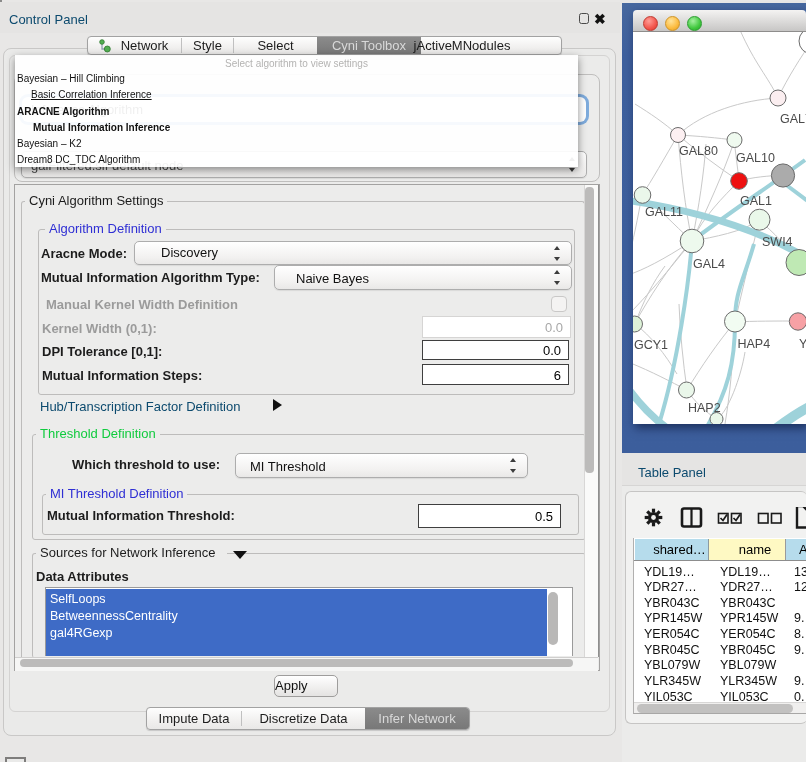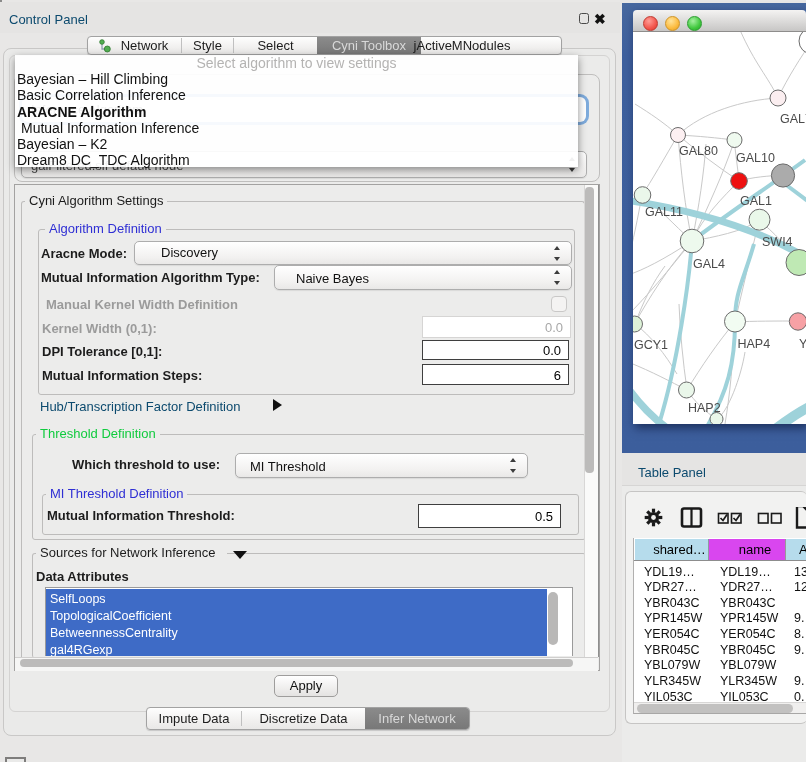--- a/index.html
+++ b/index.html
@@ -121,50 +121,49 @@
   </div>
 
 <div class="group" style="left:32px;top:553px;width:552px;height:104px;border-bottom:none;"></div>
 <div class="gtitle" style="left:36px;top:546px;color:#1c1c1c;">Sources for Network Inference &nbsp;</div>
 <div class="abs" style="left:233px;top:551px;width:0;height:0;border:7px solid transparent;border-top:8px solid #111;"></div>
 <div class="abs b13" style="left:36px;top:569px;">Data Attributes</div>
 
 <div class="abs" style="left:45px;top:587px;width:526px;height:68px;border:1px solid #9a9a9a;border-bottom:none;background:#fff;overflow:hidden;">
   <div class="abs" style="left:0;top:1px;width:501px;height:68px;background:#3e6bc6;color:#fff;font-size:12.5px;">
     <div style="padding:3px 0 0 4px;height:14px;">SelfLoops</div>
-    <div style="padding:3px 0 0 4px;height:14px;">TopologicalCoefficient</div>
     <div style="padding:3px 0 0 4px;height:14px;">BetweennessCentrality</div>
     <div style="padding:3px 0 0 4px;height:14px;">gal4RGexp</div>
   </div>
   <div class="abs" style="left:502px;top:4px;width:10px;height:53px;background:#b9b8b7;border-radius:5px;"></div>
 </div>
 
 <div class="abs" style="left:15px;top:657px;width:583px;height:13px;background:#f6f6f5;border-top:1px solid #d0cfce;"></div>
 <div class="abs" style="left:20px;top:659px;width:553px;height:8px;background:#bcbbba;border-radius:4px;"></div>
 
 <div class="abs" style="left:584px;top:185px;width:13px;height:472px;background:#fafaf9;border-left:1px solid #d8d7d6;border-right:1px solid #8f8f8e;"></div>
 <div class="abs" style="left:585px;top:187px;width:8.5px;height:286px;background:#bcbbba;border-radius:4px;"></div>
 
-<div class="abs" style="left:274px;top:675px;width:62px;height:20px;border:1px solid #9e9d9c;border-radius:5px;background:linear-gradient(#ffffff,#efeeed 60%,#e4e3e2);text-align:center;line-height:20px;font-size:13px;color:#111;">Apply</div>
+<div class="abs" style="left:274px;top:675px;width:62px;height:20px;border:1px solid #9e9d9c;border-radius:5px;background:linear-gradient(#ffffff,#efeeed 60%,#e4e3e2);text-align:left;line-height:20px;font-size:13px;color:#111;">Apply</div>
 
 <div class="tabbar" style="left:146px;top:707px;width:322px;height:21px;">
   <div class="tab" style="left:0;width:94px;height:21px;line-height:21px;">Impute Data</div>
   <div class="tabsep" style="left:94px;top:3px;"></div>
   <div class="tab" style="left:95px;width:123px;height:21px;line-height:21px;">Discretize Data</div>
   <div class="tab tabdark" style="left:218px;width:104px;height:21px;line-height:21px;">Infer Network</div>
 </div>
 
 <div class="abs" style="left:5px;top:757px;width:17px;height:10px;border:2px solid #7e7d7c;background:#eaeae9;"></div>
 
-<div class="abs" style="left:15px;top:55px;width:563px;height:112px;background:rgba(255,255,255,0.93);box-shadow:0 3px 8px rgba(0,0,0,0.45);font-size:14px;color:#111;">
+<div class="abs" style="left:15px;top:55px;width:563px;height:112px;background:rgba(255,255,255,0.93);box-shadow:0 3px 8px rgba(0,0,0,0.45);font-size:10px;color:#111;">
   <div style="height:16.3px;line-height:17px;text-align:center;color:#b4b3b2;">Select algorithm to view settings</div>
   <div style="height:16.17px;line-height:16.17px;padding-left:2px;">Bayesian – Hill Climbing</div>
-  <div style="height:16.17px;line-height:16.17px;padding-left:2px;">Basic Correlation Inference</div>
+  <div style="height:16.17px;line-height:16.17px;padding-left:16px;text-decoration:underline;">Basic Correlation Inference</div>
   <div style="height:16.17px;line-height:16.17px;padding-left:2px;font-weight:bold;">ARACNE Algorithm</div>
-  <div style="height:16.17px;line-height:16.17px;padding-left:6px;">Mutual Information Inference</div>
+  <div style="height:16.17px;line-height:16.17px;padding-left:18px;font-weight:bold;">Mutual Information Inference</div>
   <div style="height:16.17px;line-height:16.17px;padding-left:2px;">Bayesian – K2</div>
   <div style="height:16.17px;line-height:16.17px;padding-left:2px;">Dream8 DC_TDC Algorithm</div>
 </div>
 
 <div class="abs" style="left:622px;top:3px;width:184px;height:450px;background:linear-gradient(#47689f,#3e609e 12%,#3c5e9c);"></div>
 
 <div class="abs" style="left:633px;top:10px;width:173px;height:414px;box-shadow:2px 4px 9px rgba(0,10,40,0.55);">
   <div style="height:21px;background:linear-gradient(#f4f3f2,#c7c6c5);border-bottom:1px solid #8e8d8c;position:relative;border-radius:4px 4px 0 0;">
     <div style="position:absolute;left:10px;top:5.5px;width:13px;height:13px;border-radius:50%;background:radial-gradient(circle at 5px 4px,#ff9d96,#f2564c 60%,#d8382e);border:0.5px solid #c0392f;"></div>
     <div style="position:absolute;left:32px;top:5.5px;width:13px;height:13px;border-radius:50%;background:radial-gradient(circle at 5px 4px,#ffe39a,#fcbb3f 60%,#e09c22);border:0.5px solid #cf9426;"></div>
@@ -280,21 +279,21 @@
     <rect x="127.5" y="6.5" width="9.5" height="9.5"></rect>
   </g>
 
   <path d="M 153 -1 L 159 -1 L 164.5 4.5 L 164.5 20.5 L 153 20.5 Z" fill="none" stroke="#1a1a1a" stroke-width="2.4"></path>
 </svg>
 
 <div class="abs" style="left:633px;top:538px;width:173px;height:175px;background:#fff;border-left:1px solid #b1b0af;border-bottom:1px solid #a8a7a6;overflow:hidden;font-size:13px;">
 
   <div class="abs" style="left:0;top:0;width:173px;height:22px;border-bottom:1px solid #8d8d8d;">
     <div class="abs" style="left:1px;top:1px;width:73px;height:21px;background:#b6dcec;border-right:1px solid #8d9ba1;text-align:center;text-indent:16px;line-height:21px;">shared…</div>
-    <div class="abs" style="left:75px;top:1px;width:76px;height:21px;background:#d946ef;border-right:1px solid #9a9a9a;text-align:center;text-indent:16px;line-height:21px;">name</div>
+    <div class="abs" style="left:75px;top:1px;width:76px;height:21px;background:#fef9c3;border-right:1px solid #9a9a9a;text-align:center;text-indent:16px;line-height:21px;">name</div>
     <div class="abs" style="left:152px;top:1px;width:21px;height:21px;background:#b6dcec;line-height:21px;padding-left:13px;">A</div>
   </div>
 
   <div class="abs" style="left:0;top:26.5px;width:173px;font-size:12.5px;color:#111;">
     <div style="height:15.65px;position:relative;">
         <span style="position:absolute;left:10px;">YDL19…</span>
         <span style="position:absolute;left:86px;">YDL19…</span>
         <span style="position:absolute;left:160px;">13</span>
       </div>
     <div style="height:15.65px;position:relative;">

